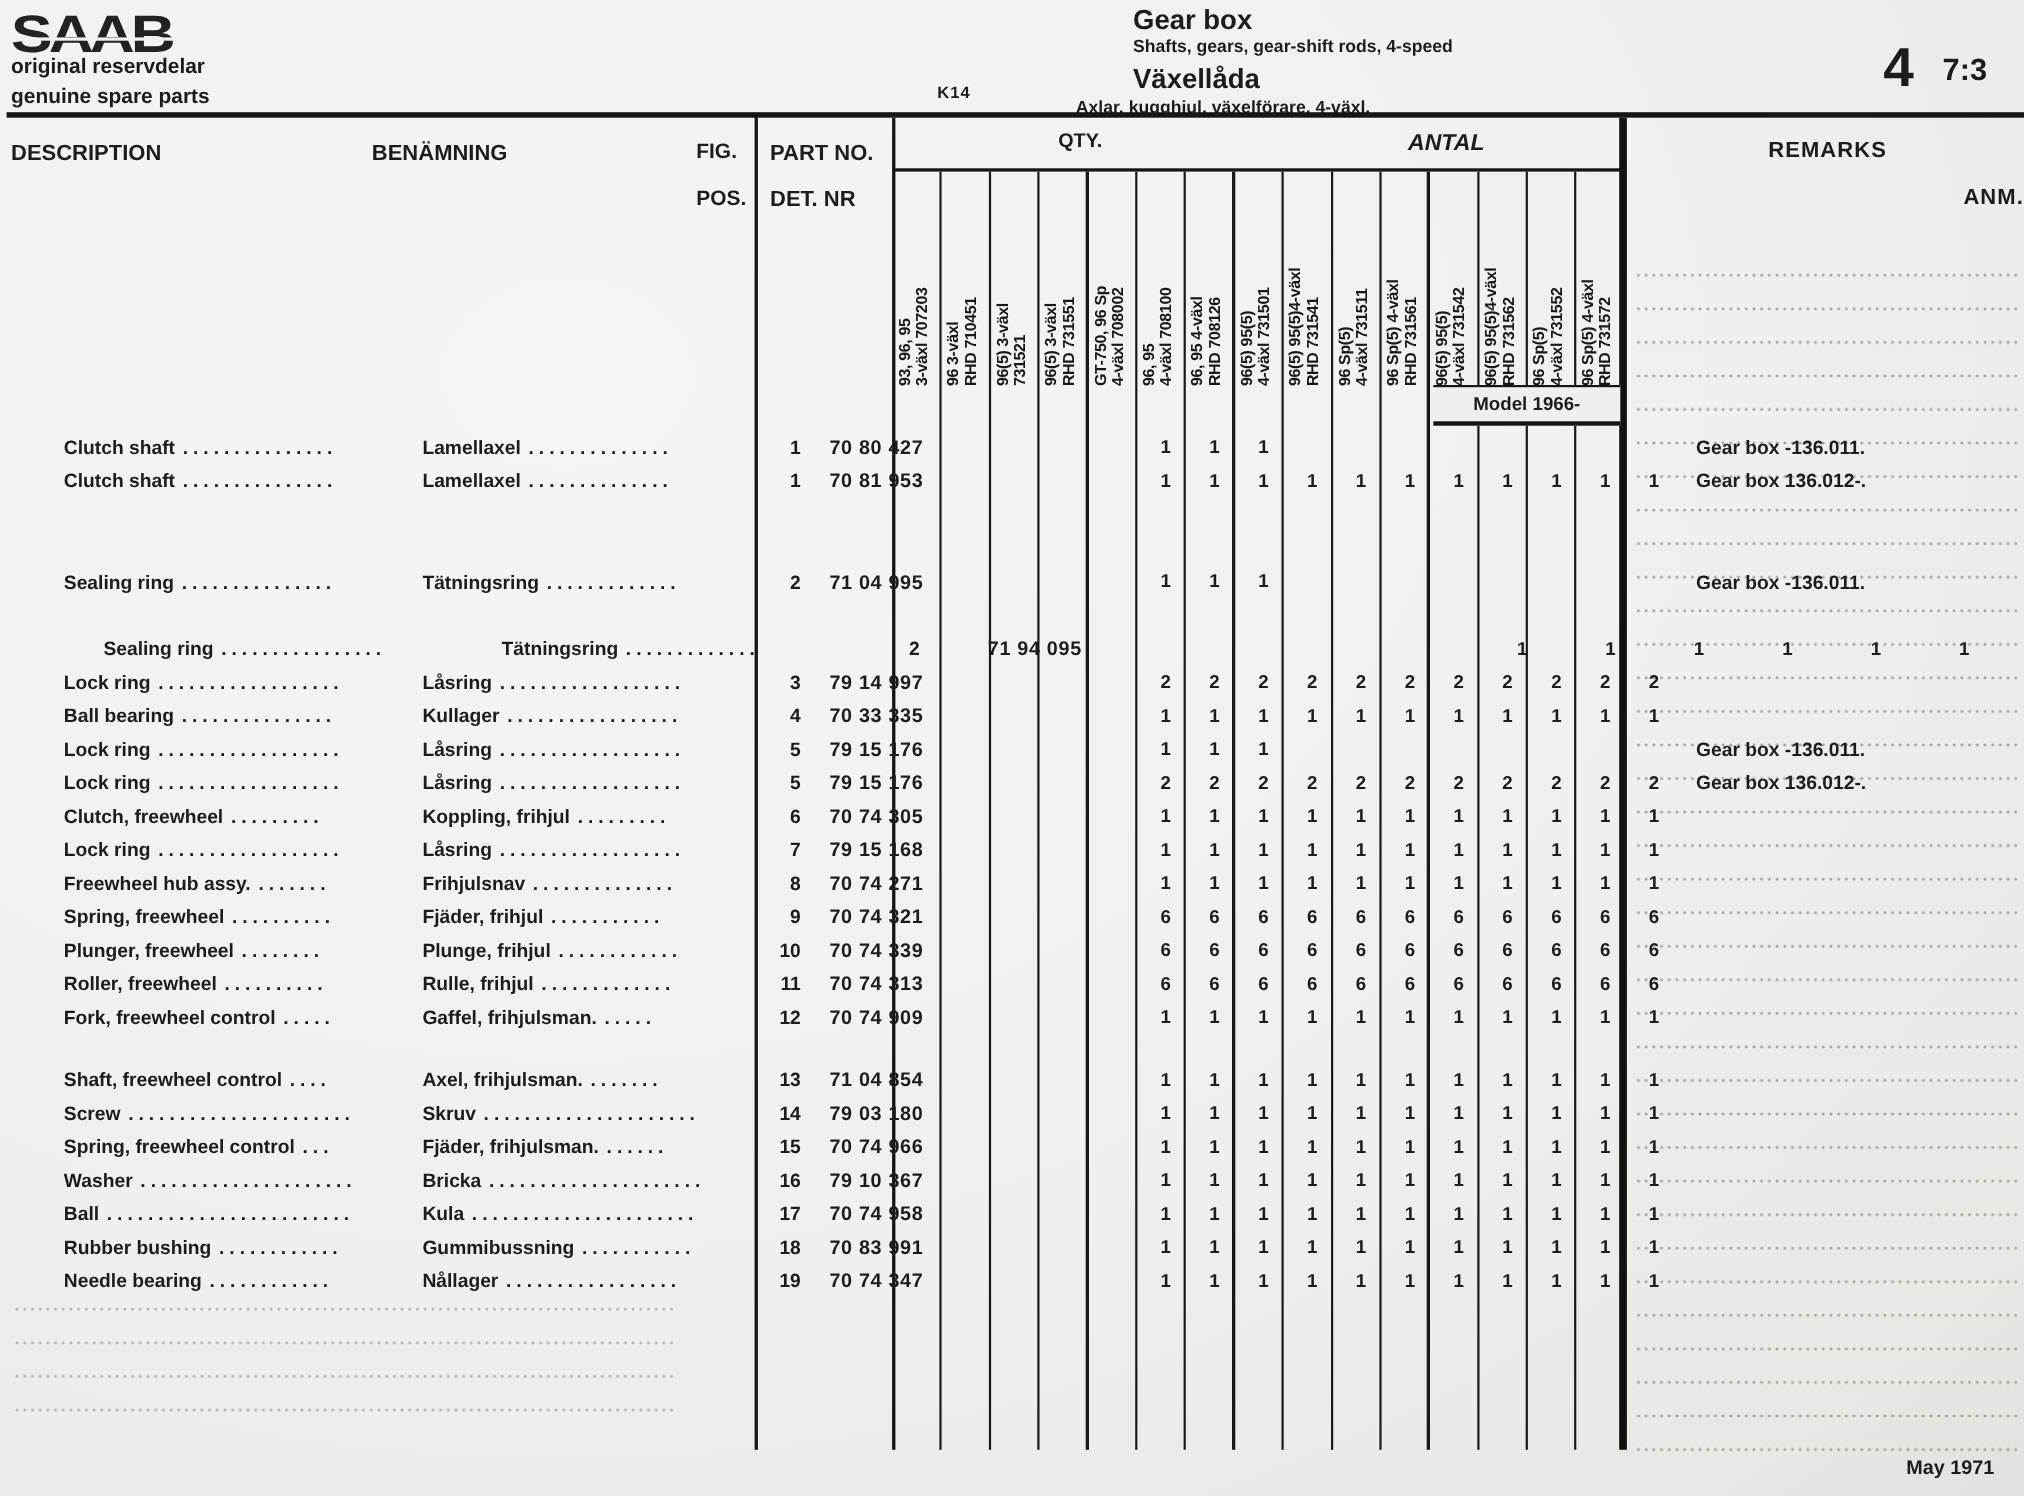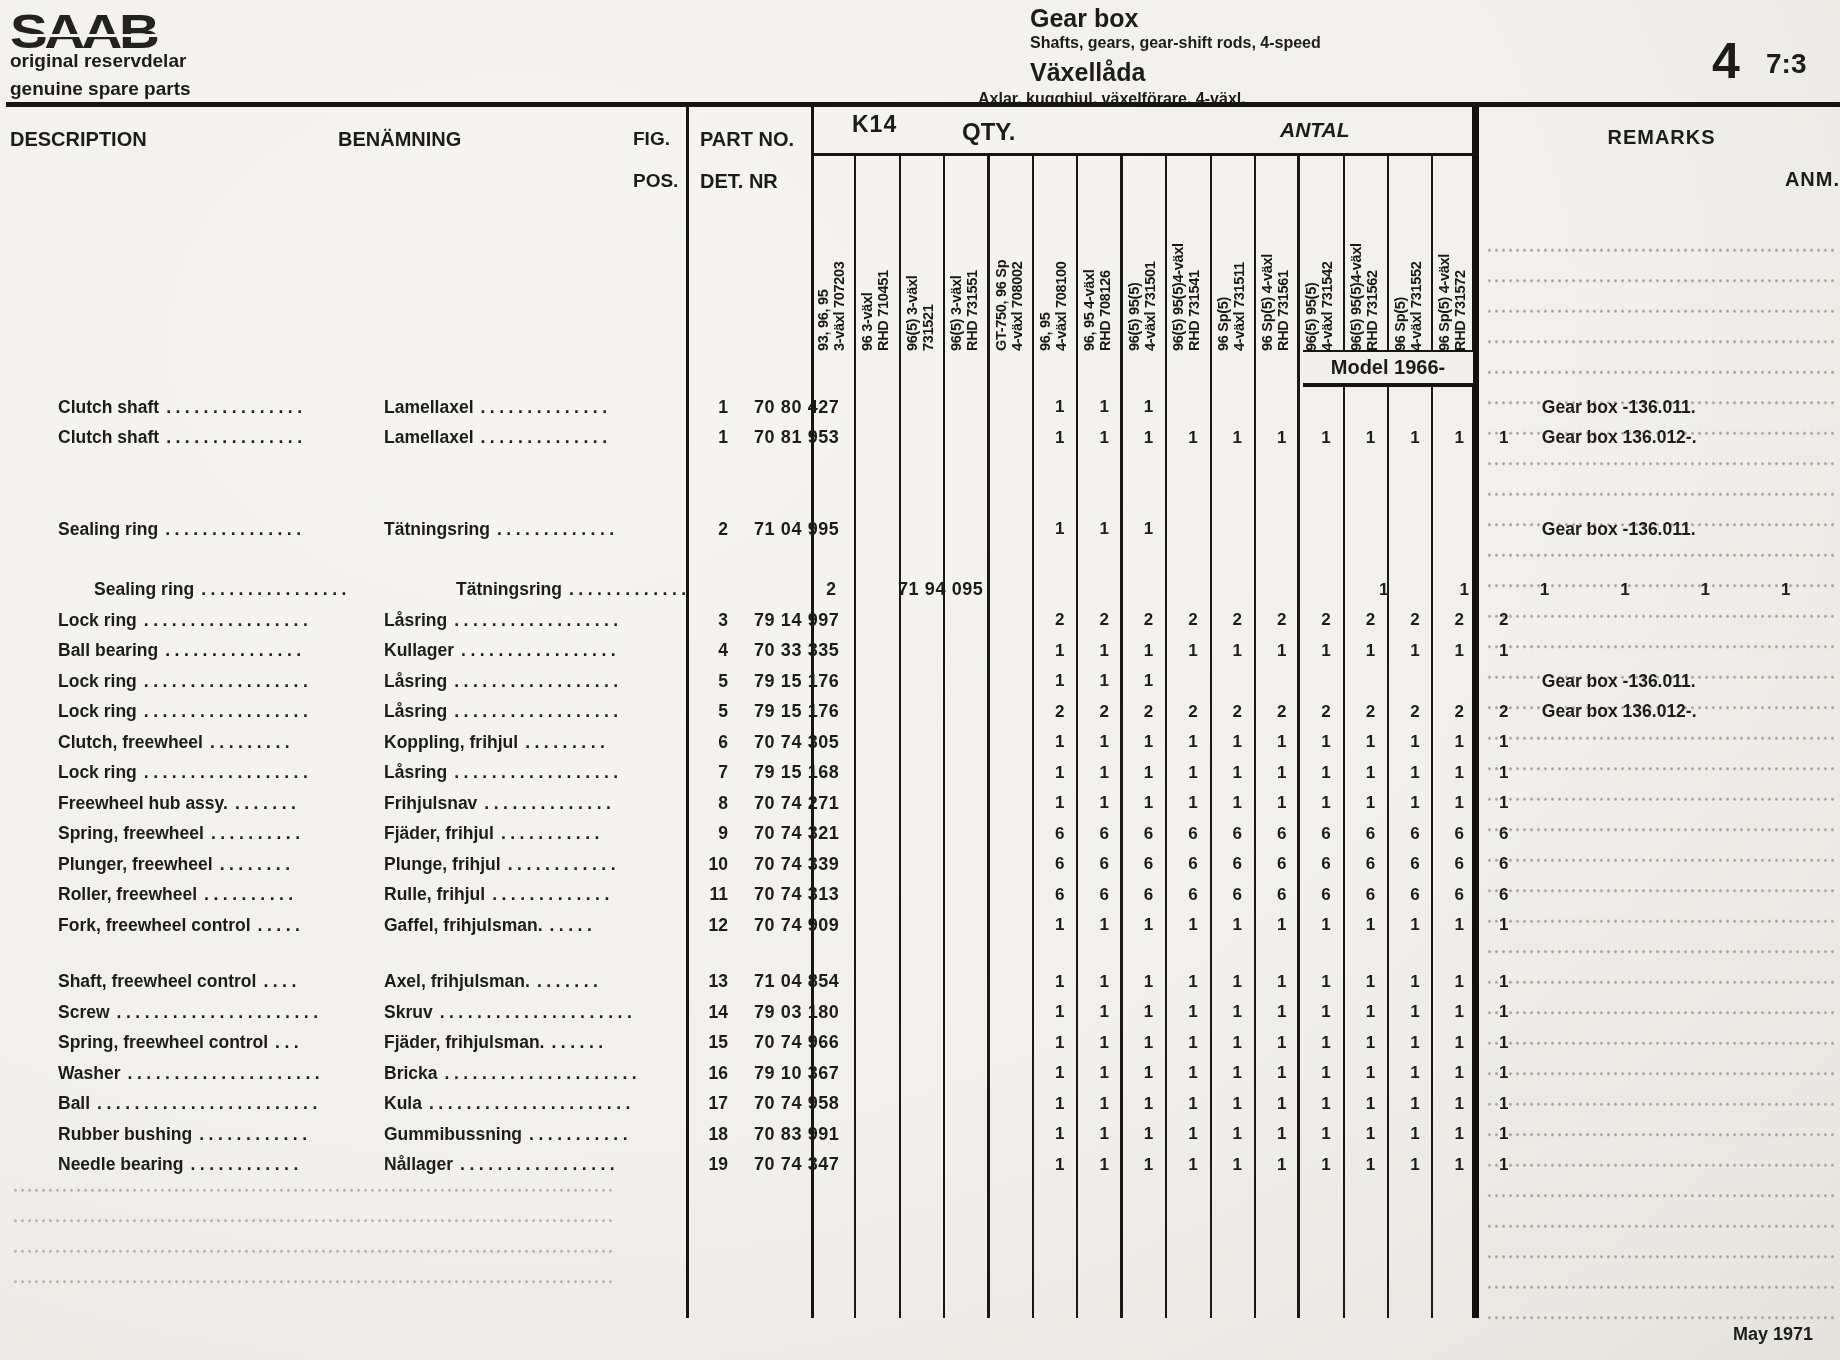--- a/index.html
+++ b/index.html
@@ -7,40 +7,40 @@
     position:relative;width:1840px;height:1360px;overflow:hidden;
     background:radial-gradient(ellipse at 28% 25%, #f6f5f2 0%, #f1f0ec 55%, #e9e7e2 90%, #e3e1dc 100%);
     font-family:"Liberation Sans", sans-serif;color:#1d1c19;font-weight:bold;
   }
   .abs{position:absolute;}
   
   .logo{left:10px;top:4px;font-size:48px;letter-spacing:-3px;transform:scaleX(1.18);transform-origin:left;color:#232220;}
   .logo-stripe{left:10px;top:34px;width:182px;height:3px;background:#f2f1ed;}
   .tagline1{left:10px;top:50px;font-size:19px;}
   .tagline2{left:10px;top:78px;font-size:19px;}
-  .kcode{left:852px;top:76px;font-size:23px;letter-spacing:1px;margin-top:35px;}
+  .kcode{left:852px;top:76px;font-size:15px;letter-spacing:1px;}
   .title-en{left:1030px;top:4px;font-size:25px;}
   .sub-en{left:1030px;top:34px;font-size:16px;}
   .title-sv{left:1030px;top:58px;font-size:25px;}
   .sub-sv{left:978px;top:90px;font-size:16px;}
   .pagenum-major{left:1712px;top:32px;font-size:50px;letter-spacing:-1px;}
   .pagenum-minor{left:1766px;top:48px;font-size:28px;}
   
   .rule-top{left:6px;top:102px;width:1834px;height:5px;background:#161512;}
   .vline-part{left:686px;top:105px;width:3px;height:1213px;background:#161512;}
   .vline-qty-left{left:811px;top:107px;width:3px;height:1211px;background:#161512;}
   .vline-qty-right{left:1472px;top:107px;width:7px;height:1211px;background:#12110f;}
   
   .h-desc{left:10px;top:128px;font-size:20px;}
   .h-ben{left:338px;top:128px;font-size:20px;}
   .h-fig{left:633px;top:128px;font-size:19px;}
   .h-pos{left:633px;top:170px;font-size:19px;}
   .h-part{left:700px;top:128px;font-size:20px;}
   .h-det{left:700px;top:170px;font-size:20px;}
-  .h-qty{left:962px;top:118px;font-size:24px;}
+  .h-qty{left:962px;top:118px;font-size:18px;}
   .h-antal{left:1280px;top:118px;font-size:21px;font-style:italic;}
   .h-remarks{left:1483px;top:126px;width:357px;text-align:center;font-size:20px;letter-spacing:1px;}
   .h-anm{left:1483px;top:168px;width:357px;text-align:right;font-size:20px;letter-spacing:1px;}
   
   .qty-grid{
     left:812px;top:153px;width:666px;height:1165px;z-index:1;
     display:grid;grid-template-columns:repeat(15,44.4px);
     border-top:3px solid #161512;box-sizing:border-box;
   }
   .qty-col{position:relative;border-right:2px solid #1a1916;box-sizing:border-box;}
@@ -48,21 +48,21 @@
   .qty-col.last{border-right:none;}
   .vlabel{
     position:absolute;top:0;left:0;width:100%;height:195px;
     writing-mode:vertical-rl;transform:rotate(180deg);
     white-space:pre;font-size:14.5px;line-height:1.1;letter-spacing:-0.3px;
     padding-right:4px;box-sizing:border-box;font-weight:bold;color:#191815;
   }
   .model-box{
     left:1303px;top:350px;width:170px;height:31px;z-index:5;
     background:#f0efeb;border-top:2px solid #161512;border-bottom:4px solid #161512;
-    display:flex;align-items:center;justify-content:center;font-size:20px;box-sizing:content-box;
+    display:flex;align-items:center;justify-content:center;font-size:17px;box-sizing:content-box;
   }
   
   .rows{left:0;top:392px;width:1840px;z-index:3;margin-left:48px;}
   .row{
     display:grid;grid-template-columns:10px 326px 284px 66px 126px repeat(15,44.4px) 1fr;
     height:30.5px;align-items:center;
   }
   .gap-lg{margin-top:61px;}
   .gap-md{margin-top:30px;gap:36px;}
   .gap-sm{margin-top:26px;}

